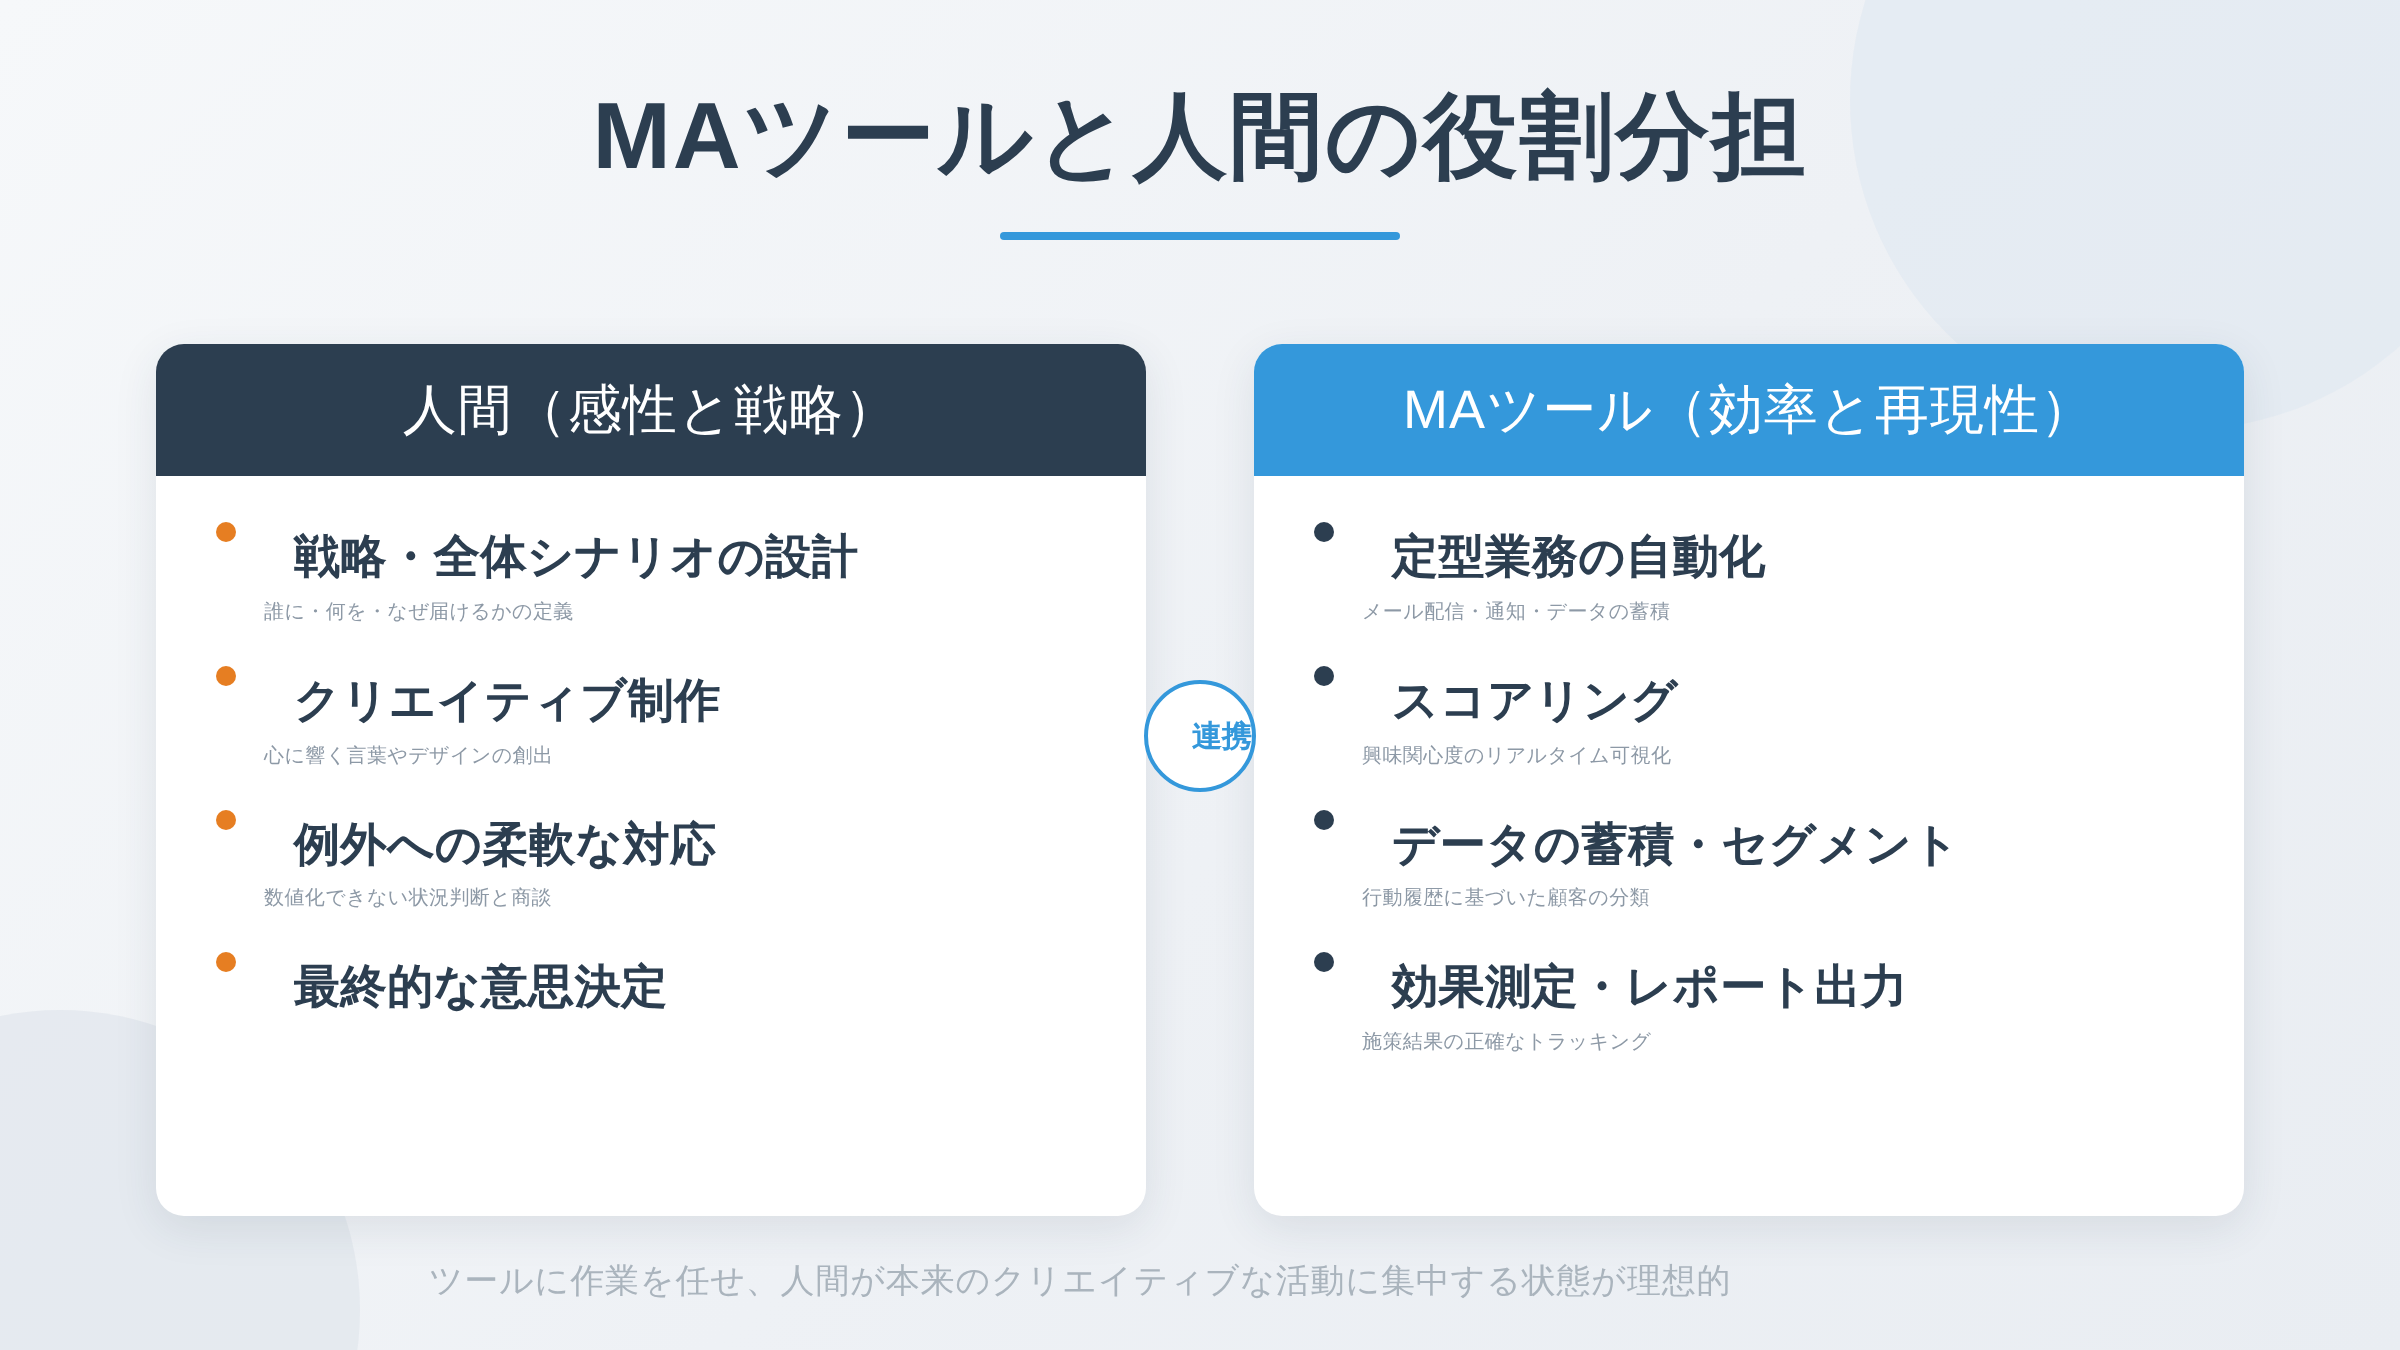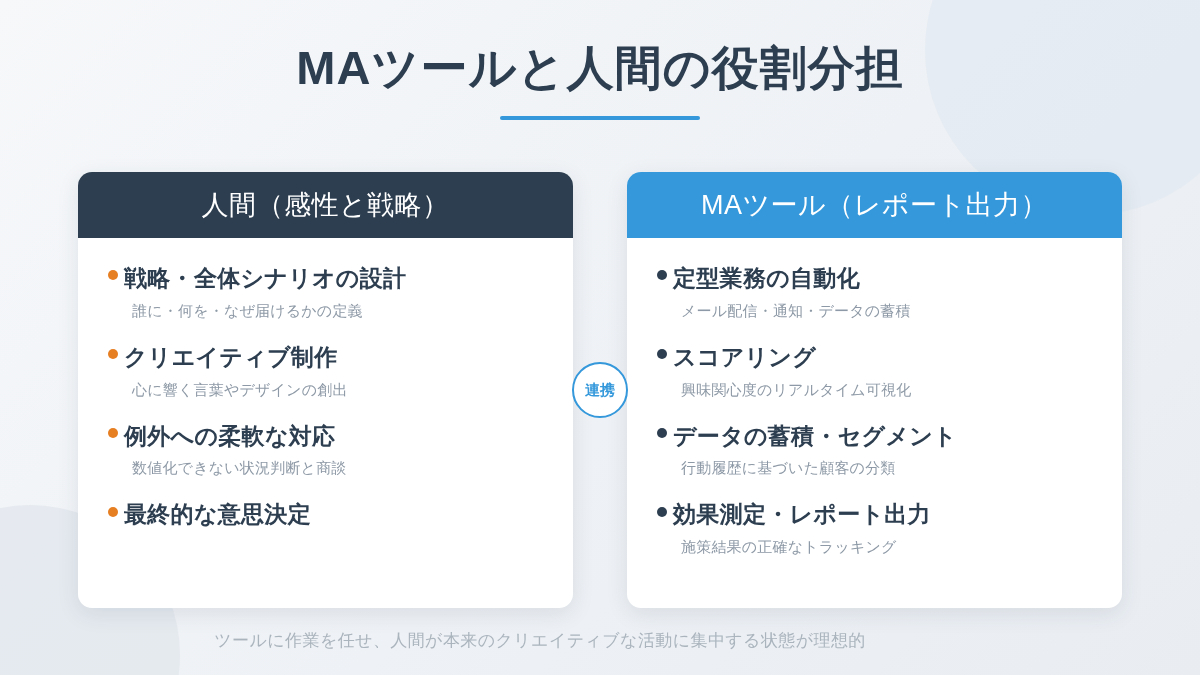--- a/index.html
+++ b/index.html
@@ -103,22 +103,22 @@
     padding: 26px 30px 0 30px;
   }
 
   .item {
     margin-bottom: 22px;
   }
   .item:last-child { margin-bottom: 0; }
 
   .item-head {
     display: flex;
-    align-items: center;
-    gap: 6px;
+    align-items: flex-start;
+    gap: 29px;
   }
   .bullet {
     flex: 0 0 auto;
     width: 10px;
     height: 10px;
     border-radius: 50%;
     position: relative;
     top: -3px;
   }
   .bullet-orange { background: #e67e22; }
@@ -126,39 +126,39 @@
 
   .item-title {
     font-size: 23px;
     font-weight: 700;
     color: #2c3e50;
     line-height: 1.25;
     letter-spacing: .3px;
   }
   .item-desc {
     margin: 7px 0 0 24px;
-    font-size: 15px;
+    font-size: 10px;
     color: #8d99a6;
     line-height: 1.4;
     letter-spacing: .2px;
   }
 
   
   .connector {
     position: absolute;
     left: 572px;
-    top: 362px;
+    top: 340px;
     width: 56px;
     height: 56px;
     border-radius: 50%;
     background: #ffffff;
     border: 2px solid #3498db;
     display: flex;
     align-items: center;
-    justify-content: center;
+    justify-content: flex-end;
     font-size: 15px;
     font-weight: 700;
     color: #3498db;
     box-sizing: border-box;
     z-index: 5;
   }
 
   
   .footer {
     position: absolute;
@@ -219,21 +219,21 @@
           <span class="bullet bullet-orange"></span>
           <span class="item-title">最終的な意思決定</span>
         </div>
       </div>
 
     </div>
   </div>
 
   <div class="card card-right">
     <div class="card-head head-blue">
-      <span>MAツール（レポート出力）</span>
+      <span>MAツール（効率と再現性）</span>
     </div>
     <div class="card-body">
 
       <div class="item">
         <div class="item-head">
           <span class="bullet bullet-dark"></span>
           <span class="item-title">定型業務の自動化</span>
         </div>
         <div class="item-desc">メール配信・通知・データの蓄積</div>
       </div>

